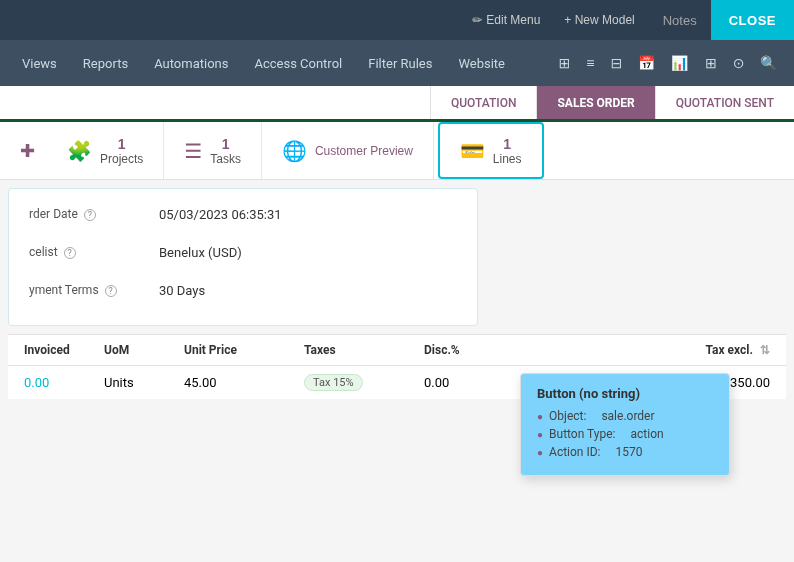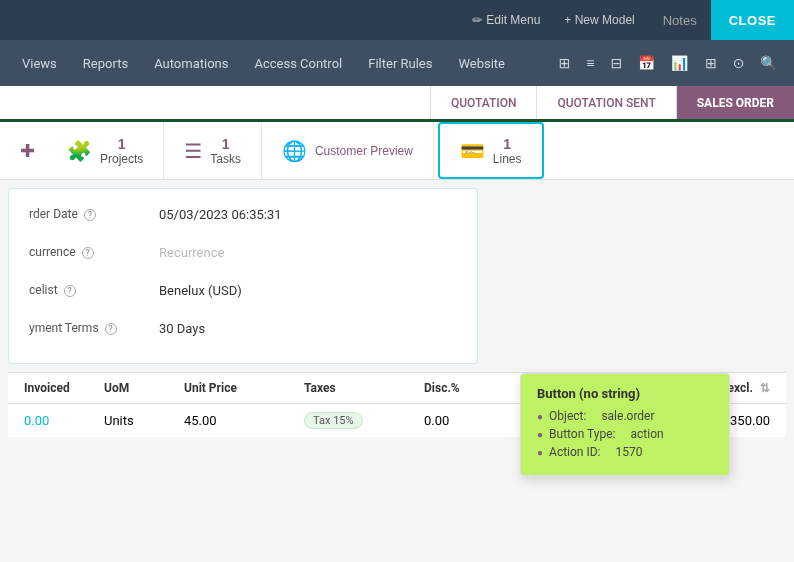--- a/index.html
+++ b/index.html
@@ -155,21 +155,21 @@
       border: 2px solid #00bcd4;
       border-radius: 4px;
       margin: 4px;
     }
 
     
     .tooltip-box {
       position: absolute;
       top: 185px;
       left: 520px;
-      background: #bef264;
+      background: #7dd3fc;
       border: 1px solid #ddd;
       border-radius: 4px;
       padding: 12px 16px;
       box-shadow: 2px 4px 12px rgba(0,0,0,0.15);
       width: 210px;
       z-index: 100;
     }
     .tooltip-title {
       font-weight: bold;
       font-size: 13px;
@@ -309,25 +309,25 @@
     <button class="nav-icon-btn">⊞</button>
     <button class="nav-icon-btn">⊙</button>
     <button class="nav-icon-btn">🔍</button>
   </div>
 </div>
 
 <div class="status-bar">
   <div class="status-tab semi-active">
     <span>QUOTATION</span>
   </div>
+  <div class="status-tab active">
+    <span>SALES ORDER</span>
+  </div>
   <div class="status-tab semi-active">
     <span>QUOTATION SENT</span>
-  </div>
-  <div class="status-tab active">
-    <span>SALES ORDER</span>
   </div>
 </div>
 
 <div class="smart-btns">
   <button class="smart-btn-add">
     <span style="color:#875A7B; font-size:18px;">✚</span>
   </button>
 
   <button class="smart-btn">
     <span class="btn-icon">🧩</span>
@@ -363,27 +363,20 @@
 
 <div class="main-content">
 
   <div class="form-area">
     <div class="form-row">
       <div class="form-label">
         rder Date
         <span class="help-icon">?</span>
       </div>
       <div class="form-value">05/03/2023 06:35:31</div>
-    </div>
-    <div class="form-row">
-      <div class="form-label">
-        currence
-        <span class="help-icon">?</span>
-      </div>
-      <div class="form-value placeholder">Recurrence</div>
     </div>
     <div class="form-row">
       <div class="form-label">
         celist
         <span class="help-icon">?</span>
       </div>
       <div class="form-value">Benelux (USD)</div>
     </div>
     <div class="form-row">
       <div class="form-label">

